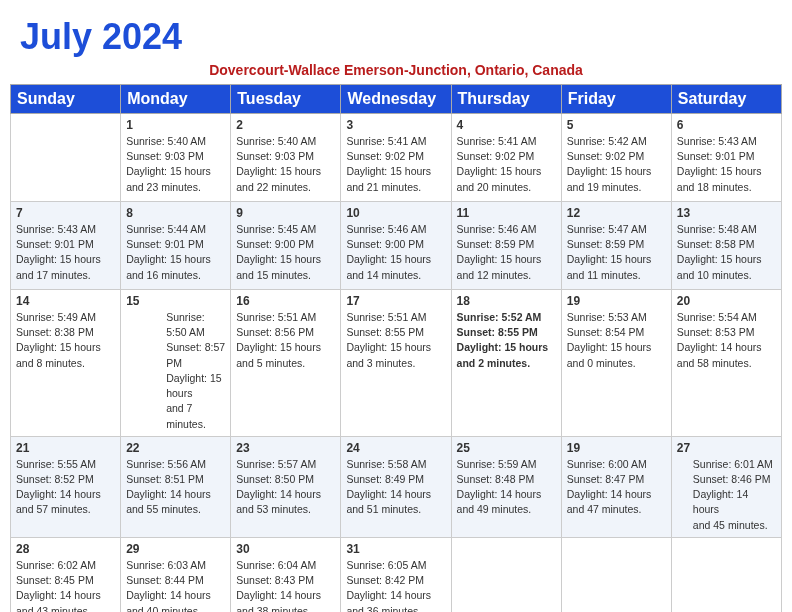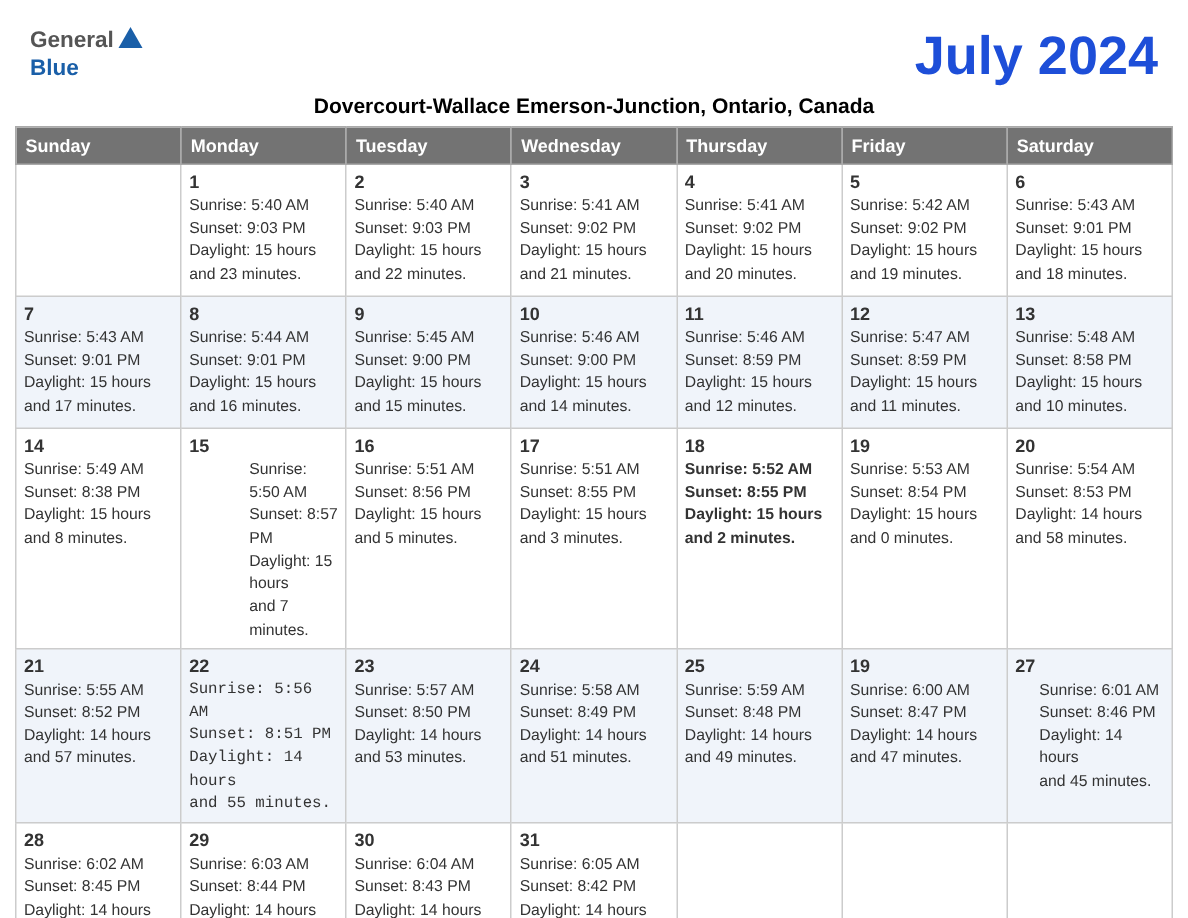--- a/index.html
+++ b/index.html
@@ -30,36 +30,36 @@
     }
     .month-title {
       font-size: 36px;
       color: #1d4ed8;
       font-weight: bold;
       text-align: right;
     }
     .subtitle {
       text-align: center;
       font-size: 14px;
-      color: #000000;
+      color: #b91c1c;
       margin-bottom: 6px;
       font-weight: bold;
     }
     .calendar-table {
       width: 100%;
       border-collapse: collapse;
       font-size: 11px;
     }
     .calendar-table th {
-      background-color: #737373;
+      background-color: #1d4ed8;
       color: #fff;
       text-align: left;
       padding: 5px 6px;
       border: 1px solid #aaa;
-      font-size: 12px;
+      font-size: 16px;
     }
     .calendar-table td {
       border: 1px solid #ccc;
       vertical-align: top;
       padding: 4px 5px;
       width: 14.28%;
       height: 88px;
       color: #333;
     }
     .day-num {
@@ -80,33 +80,20 @@
       background-color: #f0f4fa;
     }
     .normal-row td {
       background-color: #fff;
     }
   </style>
 </head>
 <body>
 
 <div class="header-area">
-  <div class="logo">
-    <div class="logo-line">
-      <span style="color:#555;font-size:15px;font-weight:bold;">General</span>
-      <span style="display:inline-block;margin-left:2px;vertical-align:middle;">
-        <svg width="18" height="18" viewBox="0 0 18 18">
-            <polygon points="9,2 17,16 1,16" fill="#1a5fa8"></polygon>
-          </svg>
-      </span>
-    </div>
-    <div>
-      <span style="color:#1a5fa8;font-size:15px;font-weight:bold;">Blue</span>
-    </div>
-  </div>
   <div class="month-title">July 2024</div>
 </div>
 
 <div class="subtitle">Dovercourt-Wallace Emerson-Junction, Ontario, Canada</div>
 
 <table class="calendar-table">
   <thead>
     <tr>
     <th>Sunday</th>
         <th>Monday</th>
@@ -268,21 +255,21 @@
       <tr class="alt-row">
         <td>
           <span class="day-num">21</span>
           <div class="cell-text" style="white-space: pre-line;">Sunrise: 5:55 AM
 Sunset: 8:52 PM
 Daylight: 14 hours
 and 57 minutes.</div>
         </td>
         <td>
           <span class="day-num">22</span>
-          <div class="cell-text" style="white-space: pre-line; font-family: Liberation Mono, monospace;">Sunrise: 5:56 AM
+          <div class="cell-text" style="white-space: pre-line;">Sunrise: 5:56 AM
 Sunset: 8:51 PM
 Daylight: 14 hours
 and 55 minutes.</div>
         </td>
         <td>
           <span class="day-num">23</span>
           <div class="cell-text" style="white-space: pre-line;">Sunrise: 5:57 AM
 Sunset: 8:50 PM
 Daylight: 14 hours
 and 53 minutes.</div>

